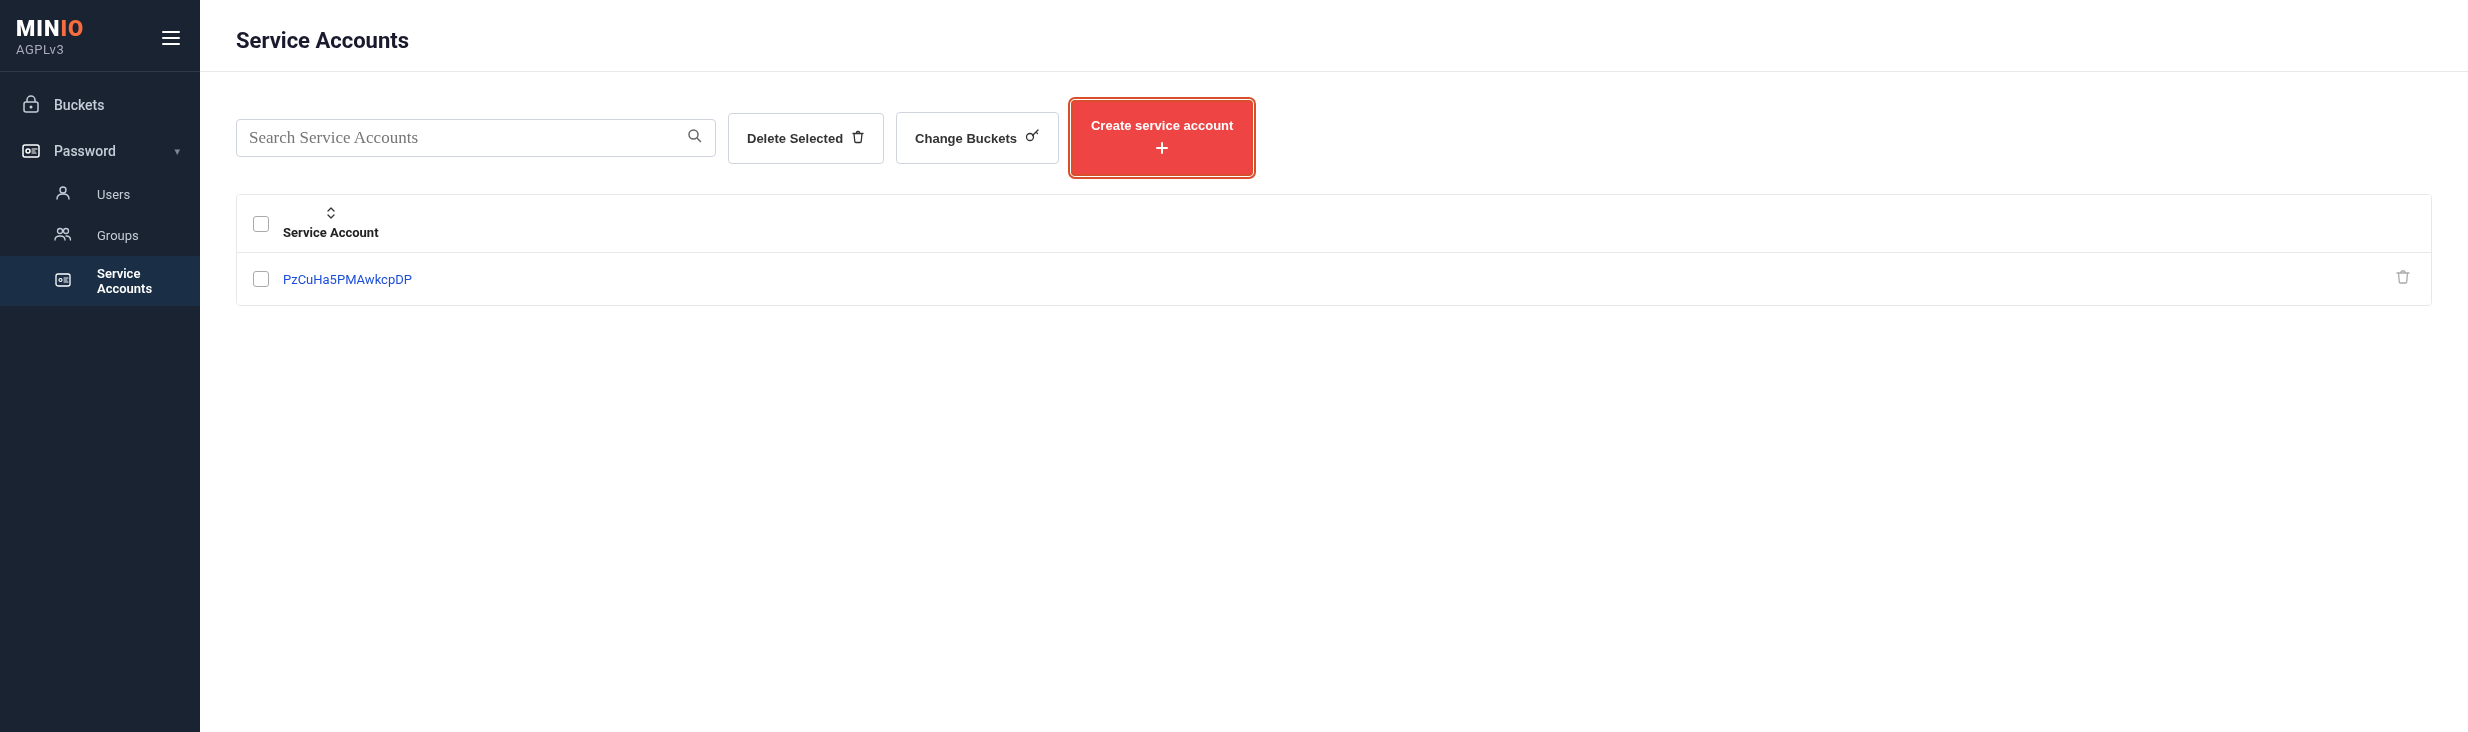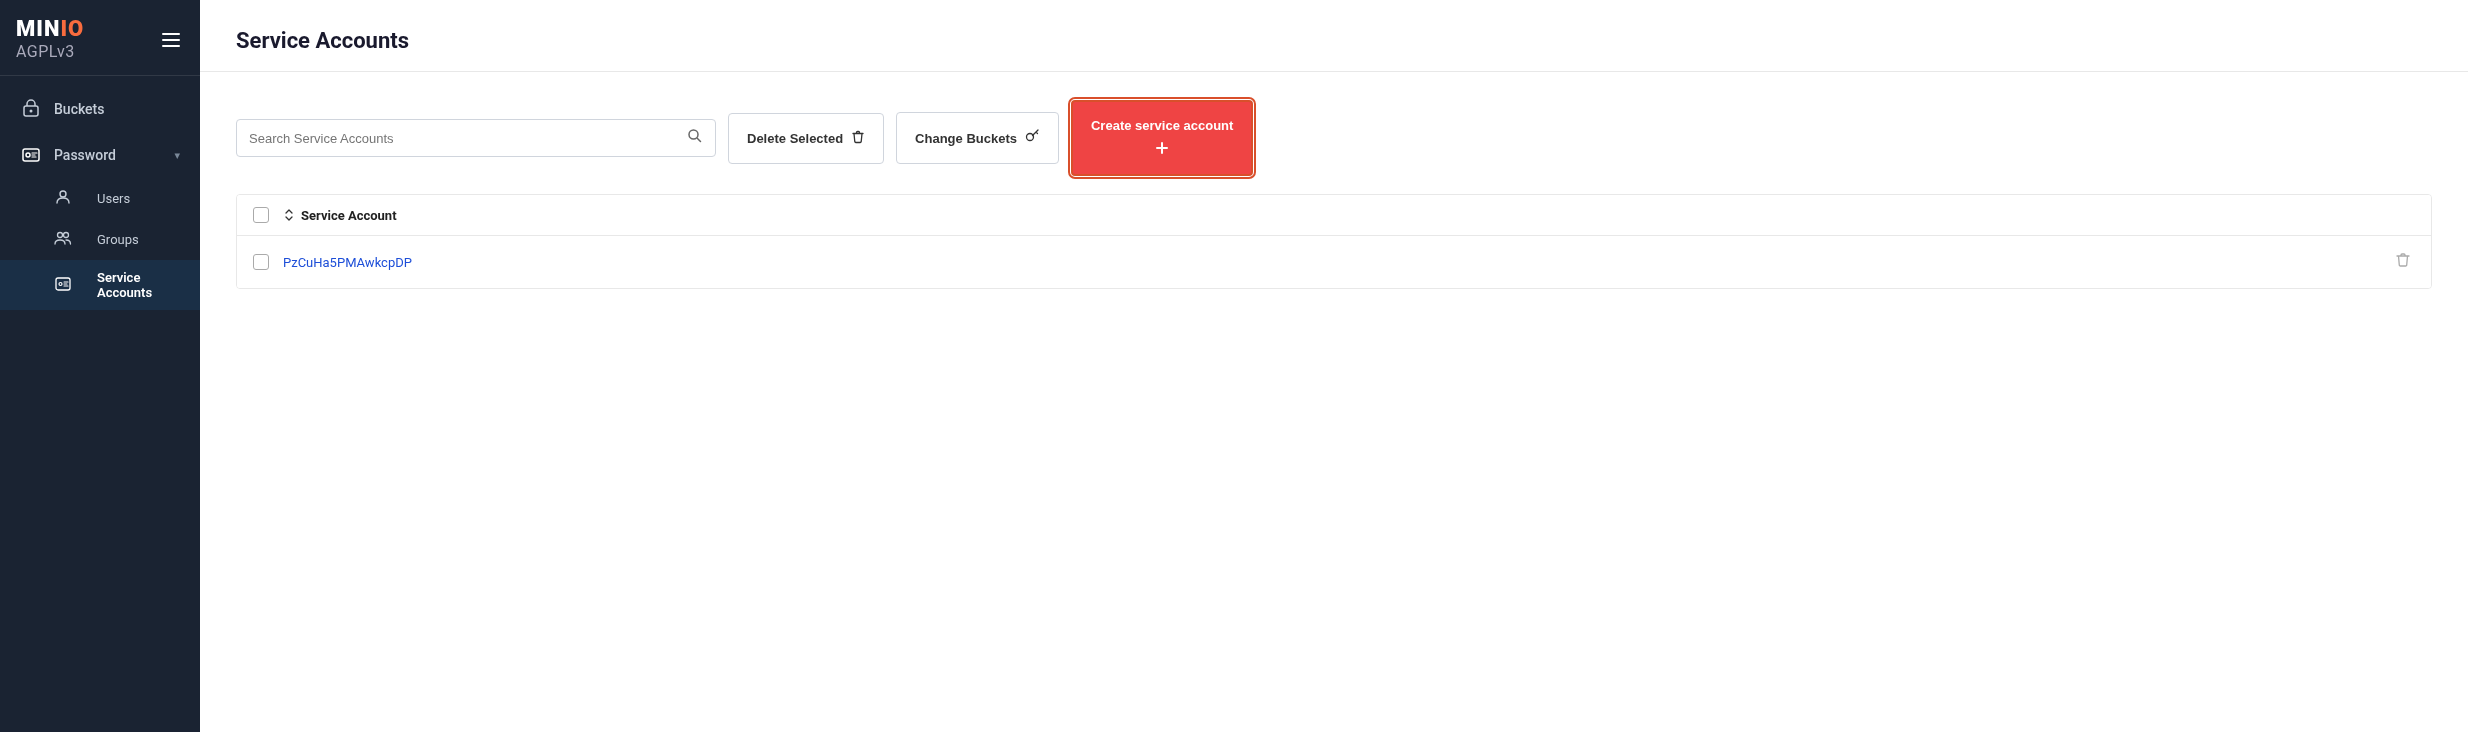--- a/index.html
+++ b/index.html
@@ -43,21 +43,21 @@
       color: #fff;
       line-height: 1;
     }
 
     .logo-minio span.io-letters {
       color: #f96c3e;
       text-align: right;
     }
 
     .logo-version {
-      font-size: 16px;
+      font-size: 13px;
       color: #aab;
       margin-top: 2px;
       letter-spacing: 0.5px;
     }
 
     .menu-icon {
       cursor: pointer;
       display: flex;
       flex-direction: column;
       gap: 4px;
@@ -168,24 +168,25 @@
       padding: 8px 12px;
       background: #fff;
       flex: 1;
       max-width: 480px;
       gap: 8px;
     }
 
     .search-box input {
       border: none;
       outline: none;
-      font-size: 13px;
+      font-size: 17px;
       color: #888;
       flex: 1;
       background: transparent;
+      font-family: Liberation Serif, serif;
     }
 
     .search-box .search-icon-svg {
       color: #666;
     }
 
     .btn {
       display: flex;
       align-items: center;
       gap: 8px;
@@ -225,20 +226,21 @@
       gap: 14px;
     }
 
     .table-header .col-label {
       font-size: 13px;
       font-weight: 700;
       color: #222;
       display: flex;
       align-items: center;
       gap: 6px;
+      flex-direction: column;
     }
 
     .table-row {
       display: flex;
       align-items: center;
       padding: 12px 16px;
       border-bottom: 1px solid #f0f0f0;
       background: #fff;
       gap: 14px;
     }

